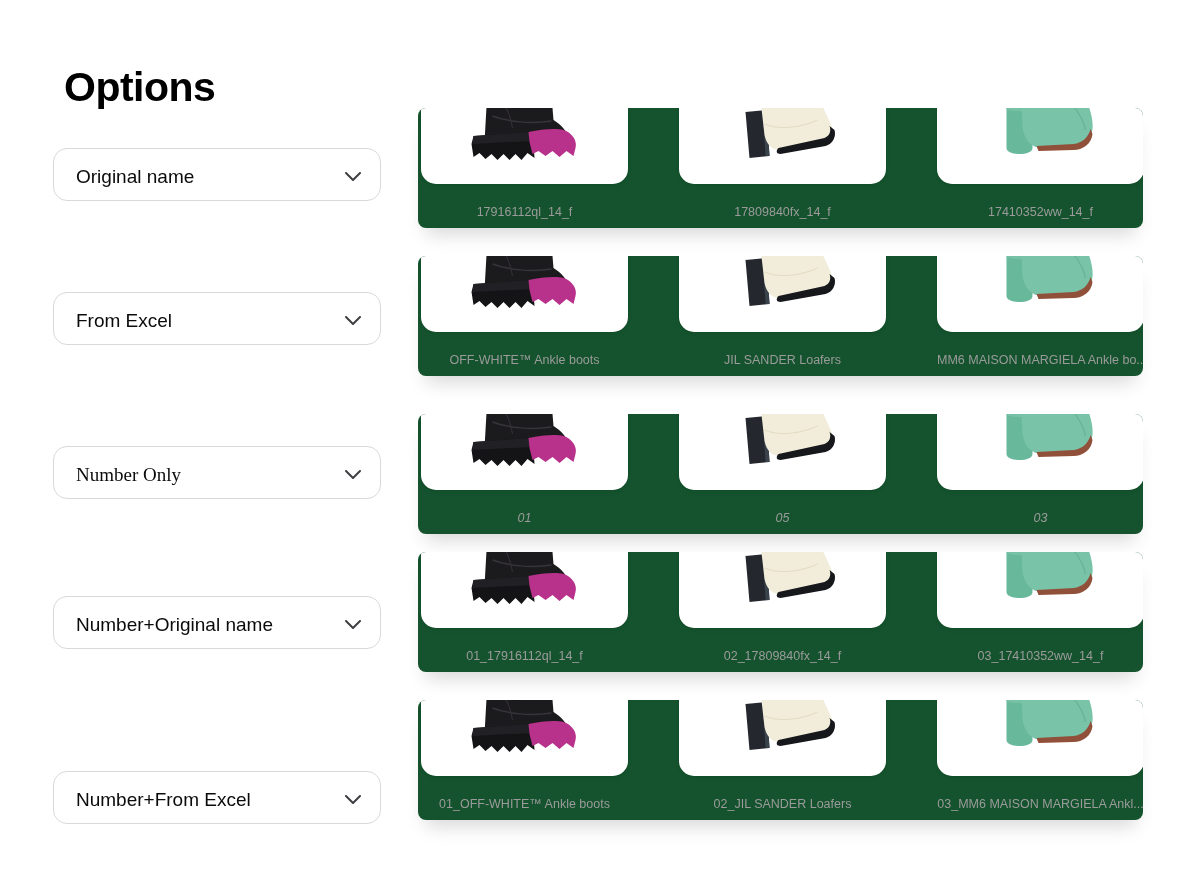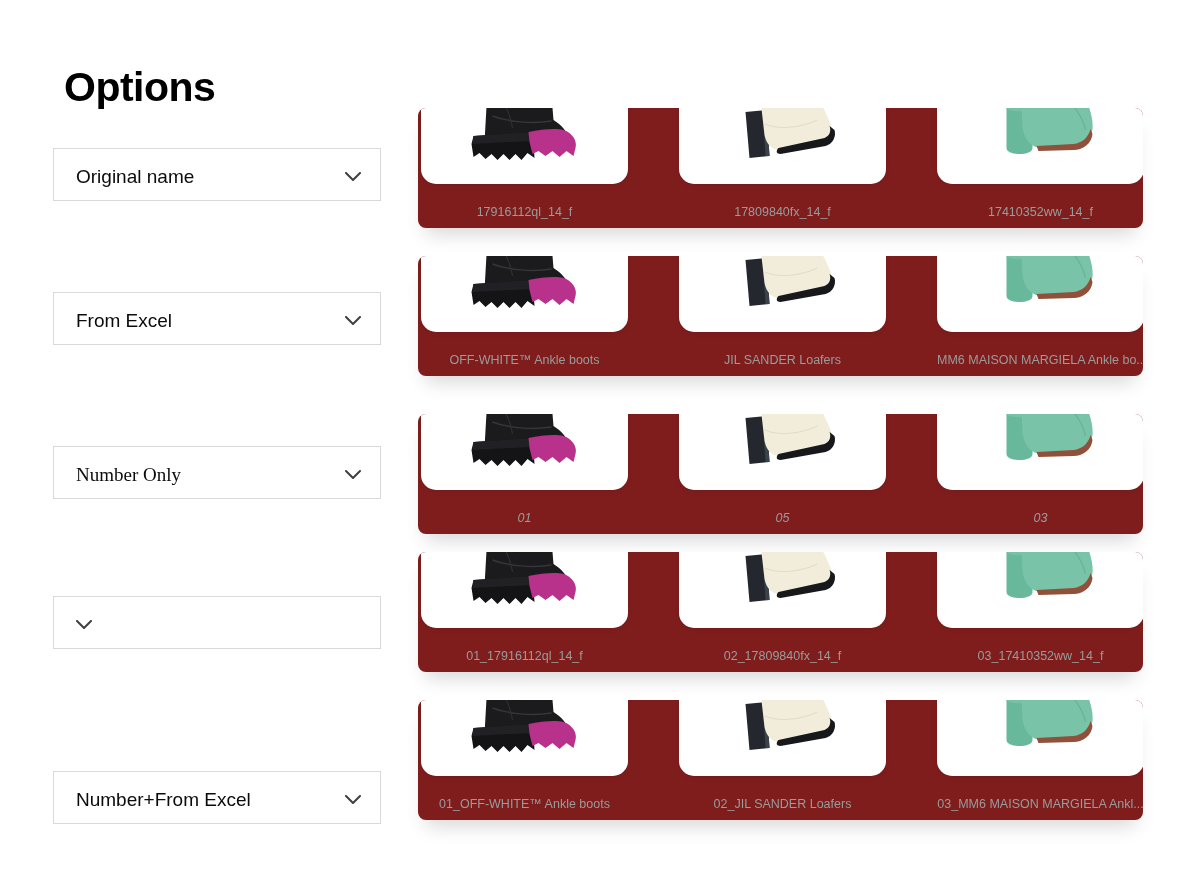--- a/index.html
+++ b/index.html
@@ -24,42 +24,42 @@
     line-height: 1;
   }
 
   
   .select {
     position: absolute;
     left: 53px;
     width: 328px; height: 53px;
     background: #fff;
     border: 1px solid #d9d9d9;
-    border-radius: 0;
+    border-radius: 14px;
     display: flex;
     align-items: center;
     justify-content: space-between;
     padding: 4px 19px 0 22px;
     cursor: pointer;
   }
   .select .value {
     font-size: 19px;
     color: #0b0b0b;
     white-space: nowrap;
   }
   .select .chev { display: flex; align-items: center; }
   .sel-1 { top: 148px; } .sel-2 { top: 292px; justify-content: space-between; } .sel-3 { top: 446px; font-family: Liberation Serif, serif; }
   .sel-4 { top: 596px; } .sel-5 { top: 747px; margin-top: 24px; }
 
   
   .panel {
     position: absolute;
     left: 418px;
     width: 725px; height: 120px;
-    background: #7f1d1d;
+    background: #14532d;
     border-radius: 8px;
     overflow: hidden;
     box-shadow: 0 14px 18px -8px rgba(0,0,0,0.16);
   }
   .row-1 { top: 108px; } .row-2 { top: 256px; } .row-3 { top: 414px; font-style: italic; }
   .row-4 { top: 552px; } .row-5 { top: 700px; }
 
   .card {
     position: absolute;
     top: -34px;
@@ -147,20 +147,21 @@
 </div>
 <div class="select sel-3">
   <span class="value">Number Only</span>
   <span class="chev">
     <svg width="16" height="9" viewBox="0 0 16 9">
         <path d="M1 1 L8 8 L15 1" fill="none" stroke="#3f3f44" stroke-width="2" stroke-linecap="round" stroke-linejoin="round"></path>
       </svg>
   </span>
 </div>
 <div class="select sel-4">
+  <span class="value">Number+Original name</span>
   <span class="chev">
     <svg width="16" height="9" viewBox="0 0 16 9">
         <path d="M1 1 L8 8 L15 1" fill="none" stroke="#3f3f44" stroke-width="2" stroke-linecap="round" stroke-linejoin="round"></path>
       </svg>
   </span>
 </div>
 <div class="select sel-5">
   <span class="value">Number+From Excel</span>
   <span class="chev">
     <svg width="16" height="9" viewBox="0 0 16 9">

